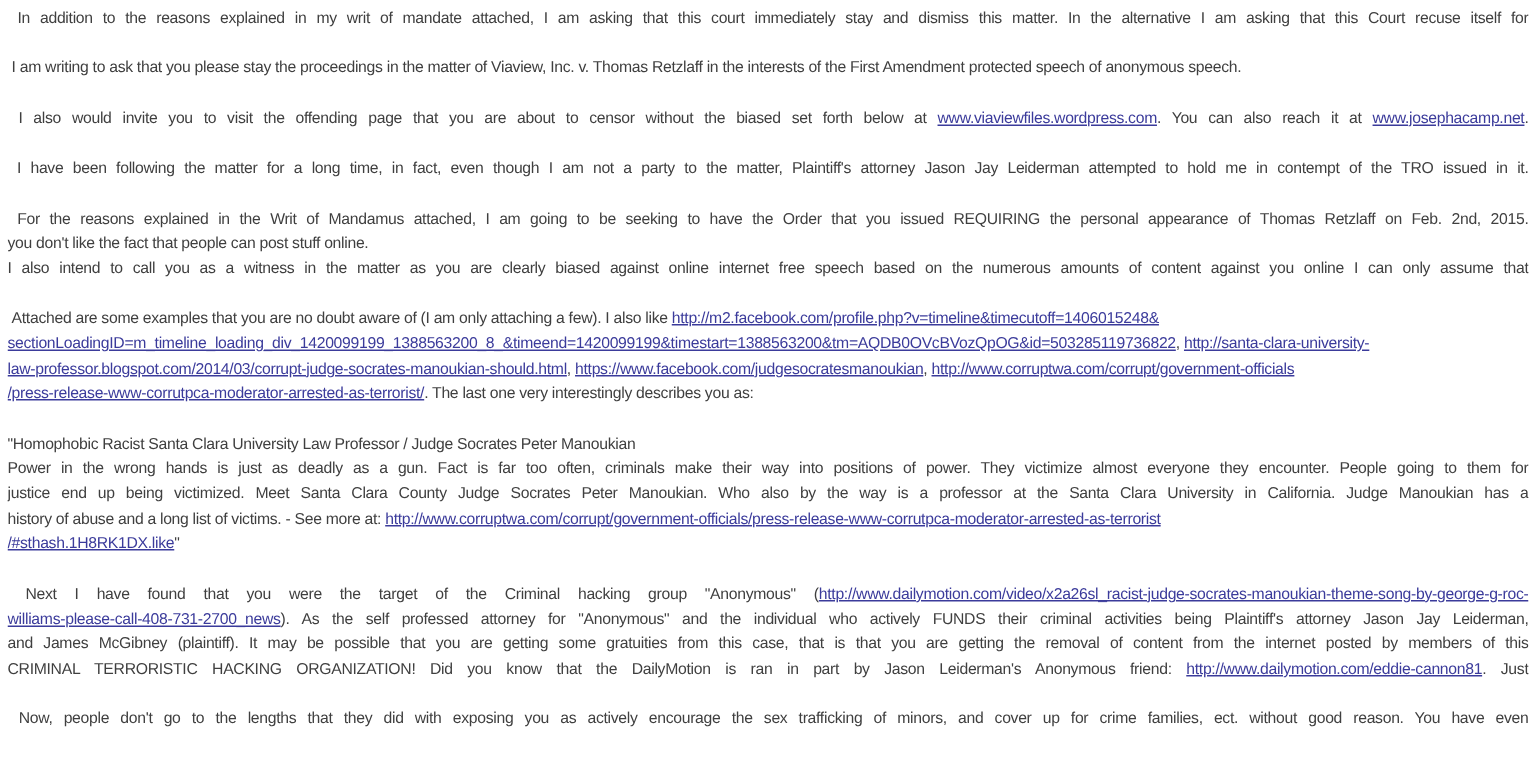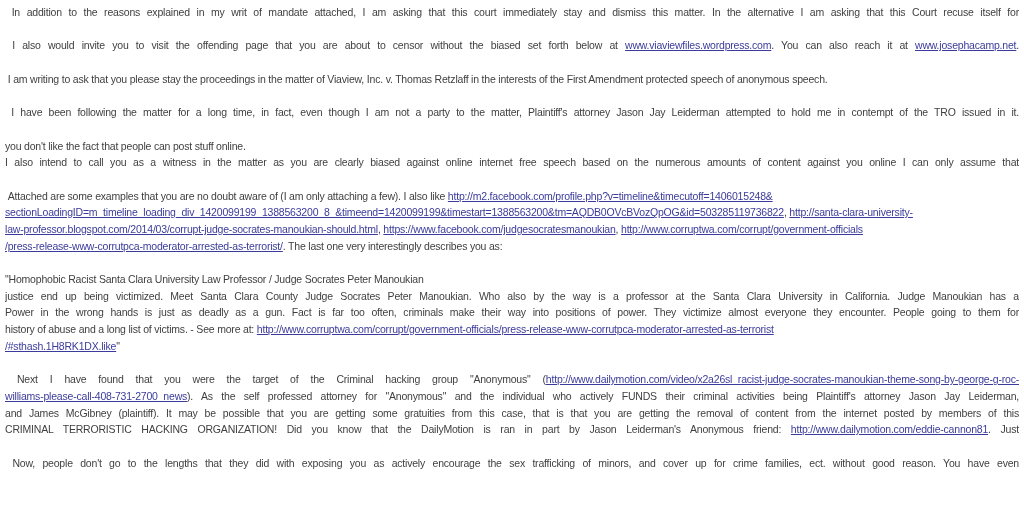--- a/index.html
+++ b/index.html
@@ -35,42 +35,43 @@
   }
 </style>
 </head>
 <body>
 
 <div class="doc">
     <div class="paragraph">
       <div class="line fill"><span>&nbsp;In addition to the reasons explained in my writ of mandate attached, I am asking that this court immediately stay and dismiss this matter. In the alternative I am asking that this Court recuse itself for</span></div>
     </div>
     <div class="paragraph">
-      <div class="line fill"><span>&nbsp;I also would invite you to visit the offending page that you are about to censor without the biased set forth below at </span><a class="link">www.viaviewfiles.wordpress.com</a><span>. You can also reach it at </span><a class="link">www.josephacamp.net</a><span>.</span></div>
+      <div class="line"><span>&nbsp;I am writing to ask that you please stay the proceedings in the matter of Viaview, Inc. v. Thomas Retzlaff in the interests of the First Amendment protected speech of anonymous speech.</span></div>
     </div>
     <div class="paragraph">
-      <div class="line"><span>&nbsp;I am writing to ask that you please stay the proceedings in the matter of Viaview, Inc. v. Thomas Retzlaff in the interests of the First Amendment protected speech of anonymous speech.</span></div>
+      <div class="line fill"><span>&nbsp;I also would invite you to visit the offending page that you are about to censor without the biased set forth below at </span><a class="link">www.viaviewfiles.wordpress.com</a><span>. You can also reach it at </span><a class="link">www.josephacamp.net</a><span>.</span></div>
     </div>
     <div class="paragraph">
       <div class="line fill"><span>&nbsp;I have been following the matter for a long time, in fact, even though I am not a party to the matter, Plaintiff's attorney Jason Jay Leiderman attempted to hold me in contempt of the TRO issued in it.</span></div>
     </div>
     <div class="paragraph">
+      <div class="line fill"><span>&nbsp;For the reasons explained in the Writ of Mandamus attached, I am going to be seeking to have the Order that you issued REQUIRING the personal appearance of Thomas Retzlaff on Feb. 2nd, 2015.</span></div>
       <div class="line"><span>you don't like the fact that people can post stuff online.</span></div>
       <div class="line fill"><span>I also intend to call you as a witness in the matter as you are clearly biased against online internet free speech based on the numerous amounts of content against you online I can only assume that</span></div>
     </div>
     <div class="paragraph">
       <div class="line"><span>&nbsp;Attached are some examples that you are no doubt aware of (I am only attaching a few). I also like </span><a class="link">http://m2.facebook.com/profile.php?v=timeline&amp;timecutoff=1406015248&amp;</a></div>
       <div class="line"><a class="link">sectionLoadingID=m_timeline_loading_div_1420099199_1388563200_8_&amp;timeend=1420099199&amp;timestart=1388563200&amp;tm=AQDB0OVcBVozQpOG&amp;id=503285119736822</a><span>, </span><a class="link">http://santa-clara-university-</a></div>
       <div class="line"><a class="link">law-professor.blogspot.com/2014/03/corrupt-judge-socrates-manoukian-should.html</a><span>, </span><a class="link">https://www.facebook.com/judgesocratesmanoukian</a><span>, </span><a class="link">http://www.corruptwa.com/corrupt/government-officials</a></div>
       <div class="line"><a class="link">/press-release-www-corrutpca-moderator-arrested-as-terrorist/</a><span>. The last one very interestingly describes you as:</span></div>
     </div>
     <div class="paragraph">
       <div class="line"><span>"Homophobic Racist Santa Clara University Law Professor / Judge Socrates Peter Manoukian</span></div>
+      <div class="line fill"><span>Power in the wrong hands is just as deadly as a gun. Fact is far too often, criminals make their way into positions of power. They victimize almost everyone they encounter. People going to them for</span></div>
       <div class="line fill"><span>justice end up being victimized. Meet Santa Clara County Judge Socrates Peter Manoukian. Who also by the way is a professor at the Santa Clara University in California. Judge Manoukian has a</span></div>
-      <div class="line fill"><span>Power in the wrong hands is just as deadly as a gun. Fact is far too often, criminals make their way into positions of power. They victimize almost everyone they encounter. People going to them for</span></div>
       <div class="line"><span>history of abuse and a long list of victims. - See more at: </span><a class="link">http://www.corruptwa.com/corrupt/government-officials/press-release-www-corrutpca-moderator-arrested-as-terrorist</a></div>
       <div class="line"><a class="link">/#sthash.1H8RK1DX.like</a><span>"</span></div>
     </div>
     <div class="paragraph">
       <div class="line fill"><span>&nbsp;Next I have found that you were the target of the Criminal hacking group "Anonymous" (</span><a class="link">http://www.dailymotion.com/video/x2a26sl_racist-judge-socrates-manoukian-theme-song-by-george-g-roc-</a></div>
       <div class="line fill"><a class="link">williams-please-call-408-731-2700_news</a><span>). As the self professed attorney for "Anonymous" and the individual who actively FUNDS their criminal activities being Plaintiff's attorney Jason Jay Leiderman,</span></div>
       <div class="line fill"><span>and James McGibney (plaintiff). It may be possible that you are getting some gratuities from this case, that is that you are getting the removal of content from the internet posted by members of this</span></div>
       <div class="line fill"><span>CRIMINAL TERRORISTIC HACKING ORGANIZATION! Did you know that the DailyMotion is ran in part by Jason Leiderman's Anonymous friend: </span><a class="link">http://www.dailymotion.com/eddie-cannon81</a><span>. Just</span></div>
     </div>
     <div class="paragraph">

